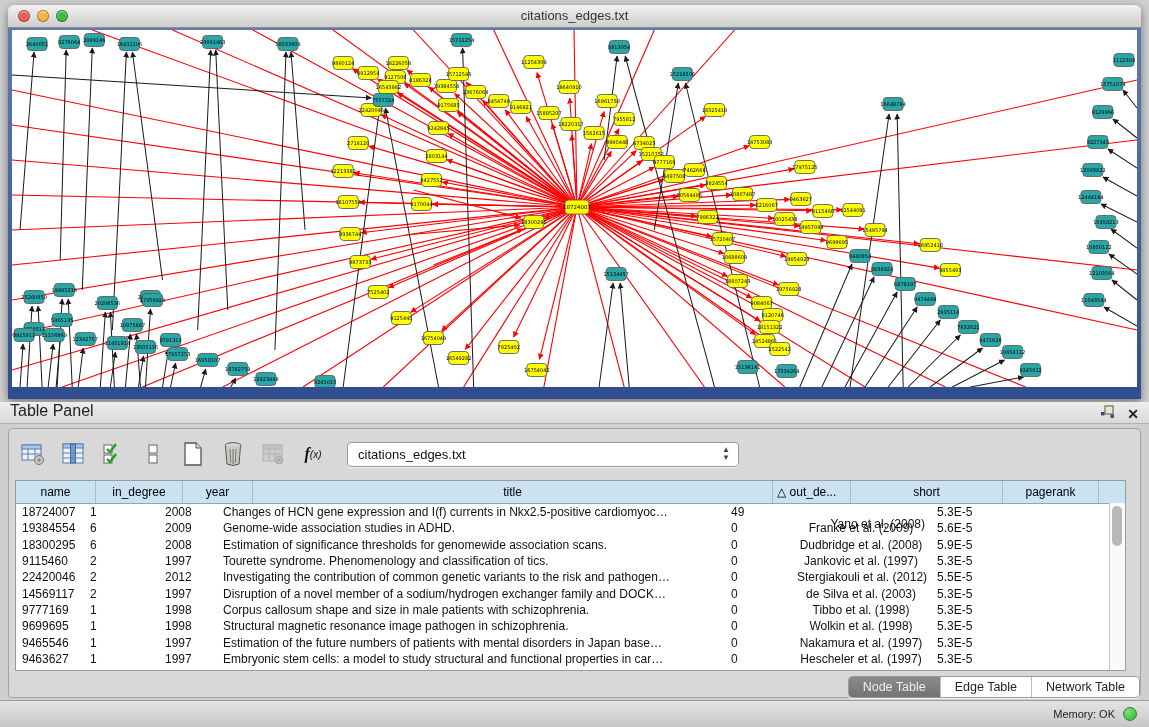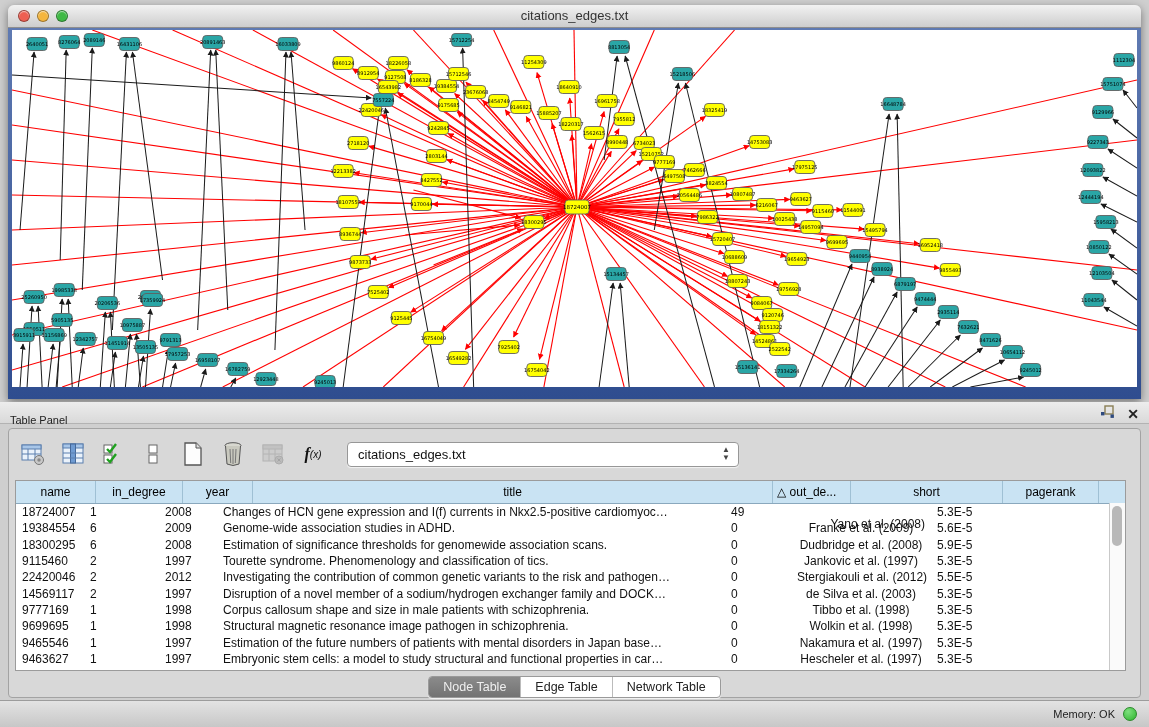--- a/index.html
+++ b/index.html
@@ -16,21 +16,21 @@
     box-shadow:inset 0 1px 1px rgba(255,255,255,.6);}
   .light.red{background:#ee5f52;} .light.yellow{background:#f5b63e;} .light.green{background:#3fba45;}
   .frame{height:371px;background:linear-gradient(90deg,#66User80 0%,#2f4d8f 100%);
     background:linear-gradient(#5f7ab2,#2f4d8f);padding:2px 4px 12px 4px;box-sizing:border-box;}
   .canvas{width:100%;height:357px;background:#fff;overflow:hidden;}
   .canvas svg{display:block;}
 
   
   .panel-strip{position:absolute;left:0;top:402px;width:1149px;height:21px;
     background:linear-gradient(#ededed,#d9d9d9);border-bottom:1px solid #b3b3b3;}
-  .panel-strip .ptitle{position:absolute;left:10px;top:12px;font-size:11px;color:#222;}
+  .panel-strip .ptitle{position:absolute;left:10px;top:0;font-size:16px;color:#222;}
   .strip-icons{position:absolute;right:10px;top:3px;display:flex;gap:12px;align-items:center;}
   .close-x{font-size:14px;font-weight:bold;color:#222;line-height:14px;}
 
   
   .panel-box{position:absolute;left:8px;top:428px;width:1131px;height:268px;
     background:#d8d8d8;border:1px solid #a3a3a3;border-radius:4px;}
   .toolbar{position:absolute;left:10px;top:7px;height:36px;display:flex;align-items:center;gap:12px;}
   .tbtn{width:28px;height:28px;display:flex;align-items:center;justify-content:center;}
   .fx{font-size:14px;color:#111;}
   .fx i{font-family:"Liberation Serif",serif;font-weight:bold;font-size:16px;}
@@ -46,21 +46,21 @@
   .thead{display:flex;height:22px;background:#c9e3f3;border-bottom:1px solid #8aa8bd;}
   .th{box-sizing:border-box;border-right:1px solid #9fc0d4;font-size:12px;color:#000000;
     display:flex;align-items:center;justify-content:center;overflow:hidden;white-space:nowrap;}
   .trow{display:flex;height:16.3px;align-items:center;}
   .td{box-sizing:border-box;padding:0 6px;font-size:12px;color:#111;overflow:hidden;
     white-space:nowrap;flex-shrink:0;}
   .vscroll{position:absolute;right:0;top:22px;bottom:0;width:15px;background:#fafafa;border-left:1px solid #c9c9c9;}
   .vthumb{position:absolute;left:2px;top:3px;width:10px;height:40px;background:#b8b8b8;border-radius:5px;}
 
   
-  .tabs{position:absolute;left:0;right:0;top:247px;display:flex;justify-content:center;}
+  .tabs{position:absolute;left:0;right:0;top:247px;display:flex;justify-content:flex-end;}
   .seg{display:flex;border:1px solid #9a9a9a;border-radius:4px;overflow:hidden;background:#fff;
     box-shadow:0 1px 1px rgba(255,255,255,.8);}
   .seg .tab{padding:2px 14px;font-size:12.5px;color:#222;border-right:1px solid #bbb;line-height:16px;}
   .seg .tab:last-child{border-right:none;}
   .seg .tab.active{background:linear-gradient(#8b8b8b,#737373);color:#efefef;}
 
   
   .statusbar{position:absolute;left:0;top:700px;width:1149px;height:27px;
     background:linear-gradient(#e3e3e3,#c6c6c6);border-top:1px solid #9c9c9c;}
   .mem{position:absolute;right:34px;top:7px;font-size:11px;color:#222;}

